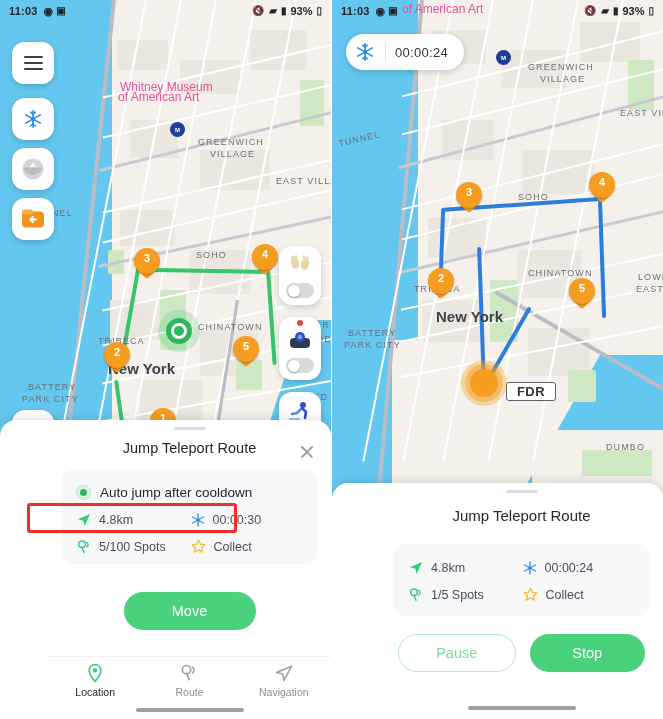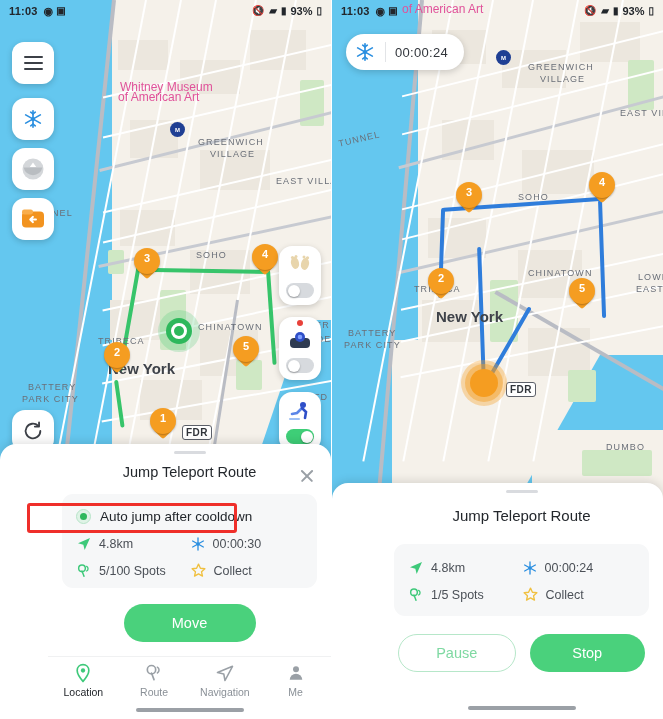--- a/index.html
+++ b/index.html
@@ -13,22 +13,22 @@
   .water { position:absolute; background:#64c7ef; }
   .land { position:absolute; background:#f5f1ea; }
   .greenpark { position:absolute; background:#cfe8c4; border-radius:2px; }
   .blk { position:absolute; background:#ece7de; }
   .rd { position:absolute; background:#ffffff; }
   .rd.hwy { background:#b9bcc4; }
   .rd.hwy2 { background:#c7cad1; }
   .maplabel { position:absolute; font-size:9px; letter-spacing:1.1px; color:#6a6f78; font-weight:400; white-space:nowrap; }
   .maplabel.big { font-size:15px; font-weight:700; color:#3e4249; letter-spacing:0px; }
   .maplabel.pink { color:#e0529a; font-size:12px; letter-spacing:0; }
-  .shield { position:absolute; background:#fff; border:1.3px solid #5c6069; border-radius:3px; font-size:10px;
-            color:#30343a; padding:1px 3px; font-weight:700; letter-spacing:.4px; }
+  .shield { position:absolute; background:#fff; border:1.3px solid #5c6069; border-radius:3px; font-size:13px;
+            color:#30343a; padding:1px 10px; font-weight:700; letter-spacing:.4px; }
   .subway { position:absolute; width:15px; height:15px; border-radius:50%; background:#1f3f94; color:#fff;
             font-size:6px; display:flex; align-items:center; justify-content:center; font-weight:700; }
 
   
   .route { position:absolute; transform-origin:0 50%; height:4px; border-radius:2px; }
   .route.g { background:#37c46a; }
   .route.b { background:#2f7ddb; }
 
   
   .pin { position:absolute; width:26px; height:34px; }
@@ -104,21 +104,21 @@
   .radio i { width:7px; height:7px; border-radius:50%; background:#2eb85c; display:block; }
   .optlabel { font-size:13.5px; color:#22262b; }
   .statgrid { display:grid; grid-template-columns:1fr 1fr; row-gap:10px; padding:4px 14px 0;text-align:center; }
   .stat { display:flex; align-items:center; gap:7px; font-size:12.5px; color:#4b5057; }
 
   .actions { display:flex; gap:14px; padding:16px 14px 0; }
   .btn { flex:1; height:38px; border-radius:19px; display:flex; align-items:center; justify-content:center;
          font-size:14.5px; }
   .btn.primary { background:#4ad17c; color:#fff; }
   .btn.ghost { background:#fff; color:#7fd9a2; border:1px solid #b6e7c9; }
-  .btn.move { max-width:132px; margin:0 auto; }
+  .btn.move { max-width:132px; margin:12px auto; }
 
   .tabbar { display:flex; margin-top:14px; padding:6px 0 2px; border-top:1px solid #f0f1f2; }
   .tab { flex:1; display:flex; flex-direction:column; align-items:center; gap:3px; }
   .tab .tlabel { font-size:10.5px; color:#8a9097; }
   .tab.active .tlabel { color:#1d2126; font-weight:400; }
   .homebar { width:108px; height:4px; border-radius:3px; background:#9ba0a6; margin:8px auto 7px; }
 
   .redbox { position:absolute; border:3px solid #ef2f2a; border-radius:3px; pointer-events:none; z-index:60; }
 </style>
 </head>
@@ -387,27 +387,20 @@
             <path d="M16 5 a4 4 0 0 1 0 7" fill="none" stroke="#9aa0a6" stroke-width="1.8" stroke-linecap="round"></path>
           </svg>
           <span class="tlabel">Route</span>
         </div>
         <div class="tab">
           <svg width="20" height="20" viewBox="0 0 24 24">
             <path d="M21 4 L3 11.5 l7.5 1.6 L12 21 z" fill="none" stroke="#9aa0a6" stroke-width="1.9" stroke-linejoin="round"></path>
           </svg>
           <span class="tlabel">Navigation</span>
         </div>
-        <div class="tab">
-          <svg width="20" height="20" viewBox="0 0 24 24">
-            <circle cx="12" cy="7.5" r="3.6" fill="#9aa0a6"></circle>
-            <path d="M4.5 20 a7.5 7 0 0 1 15 0 z" fill="#9aa0a6"></path>
-          </svg>
-          <span class="tlabel">Me</span>
-        </div>
       </div>
       <div class="homebar"></div>
     </div>
 
     <div class="redbox" style="left:27px;top:503px;width:210px;height:30px;"></div>
   </div>
 
   <div class="phone right">
 
     <div class="map">

